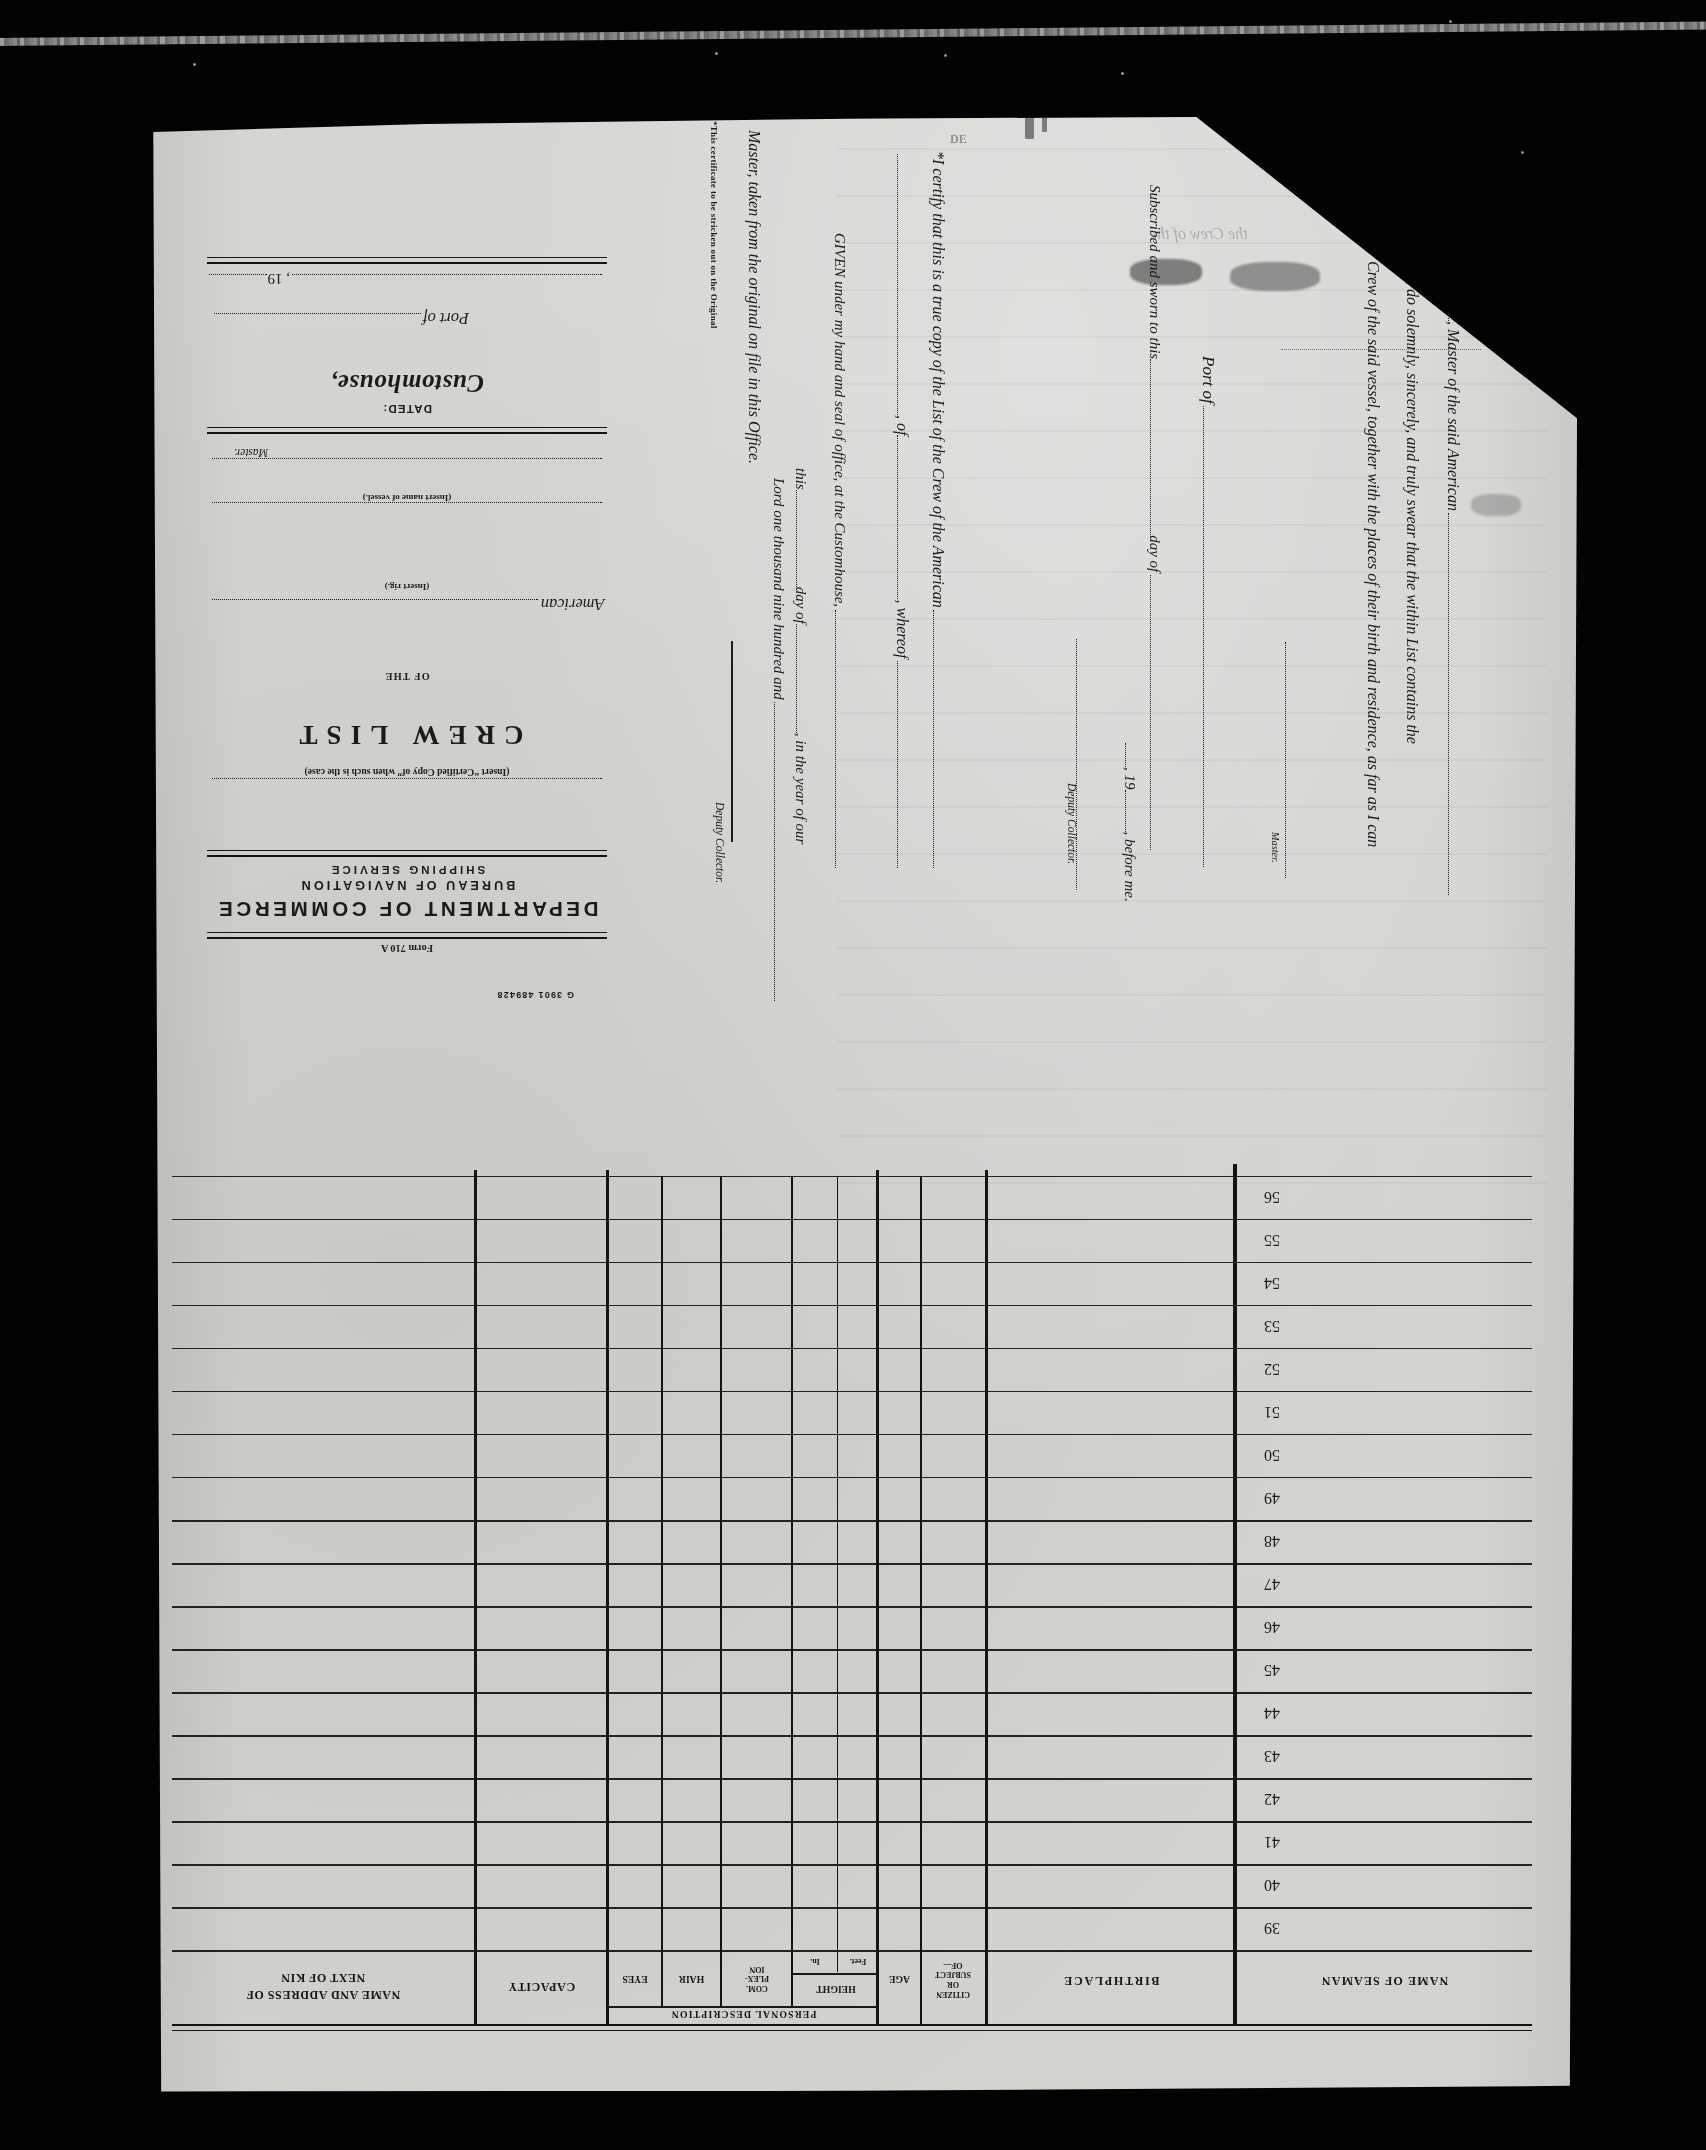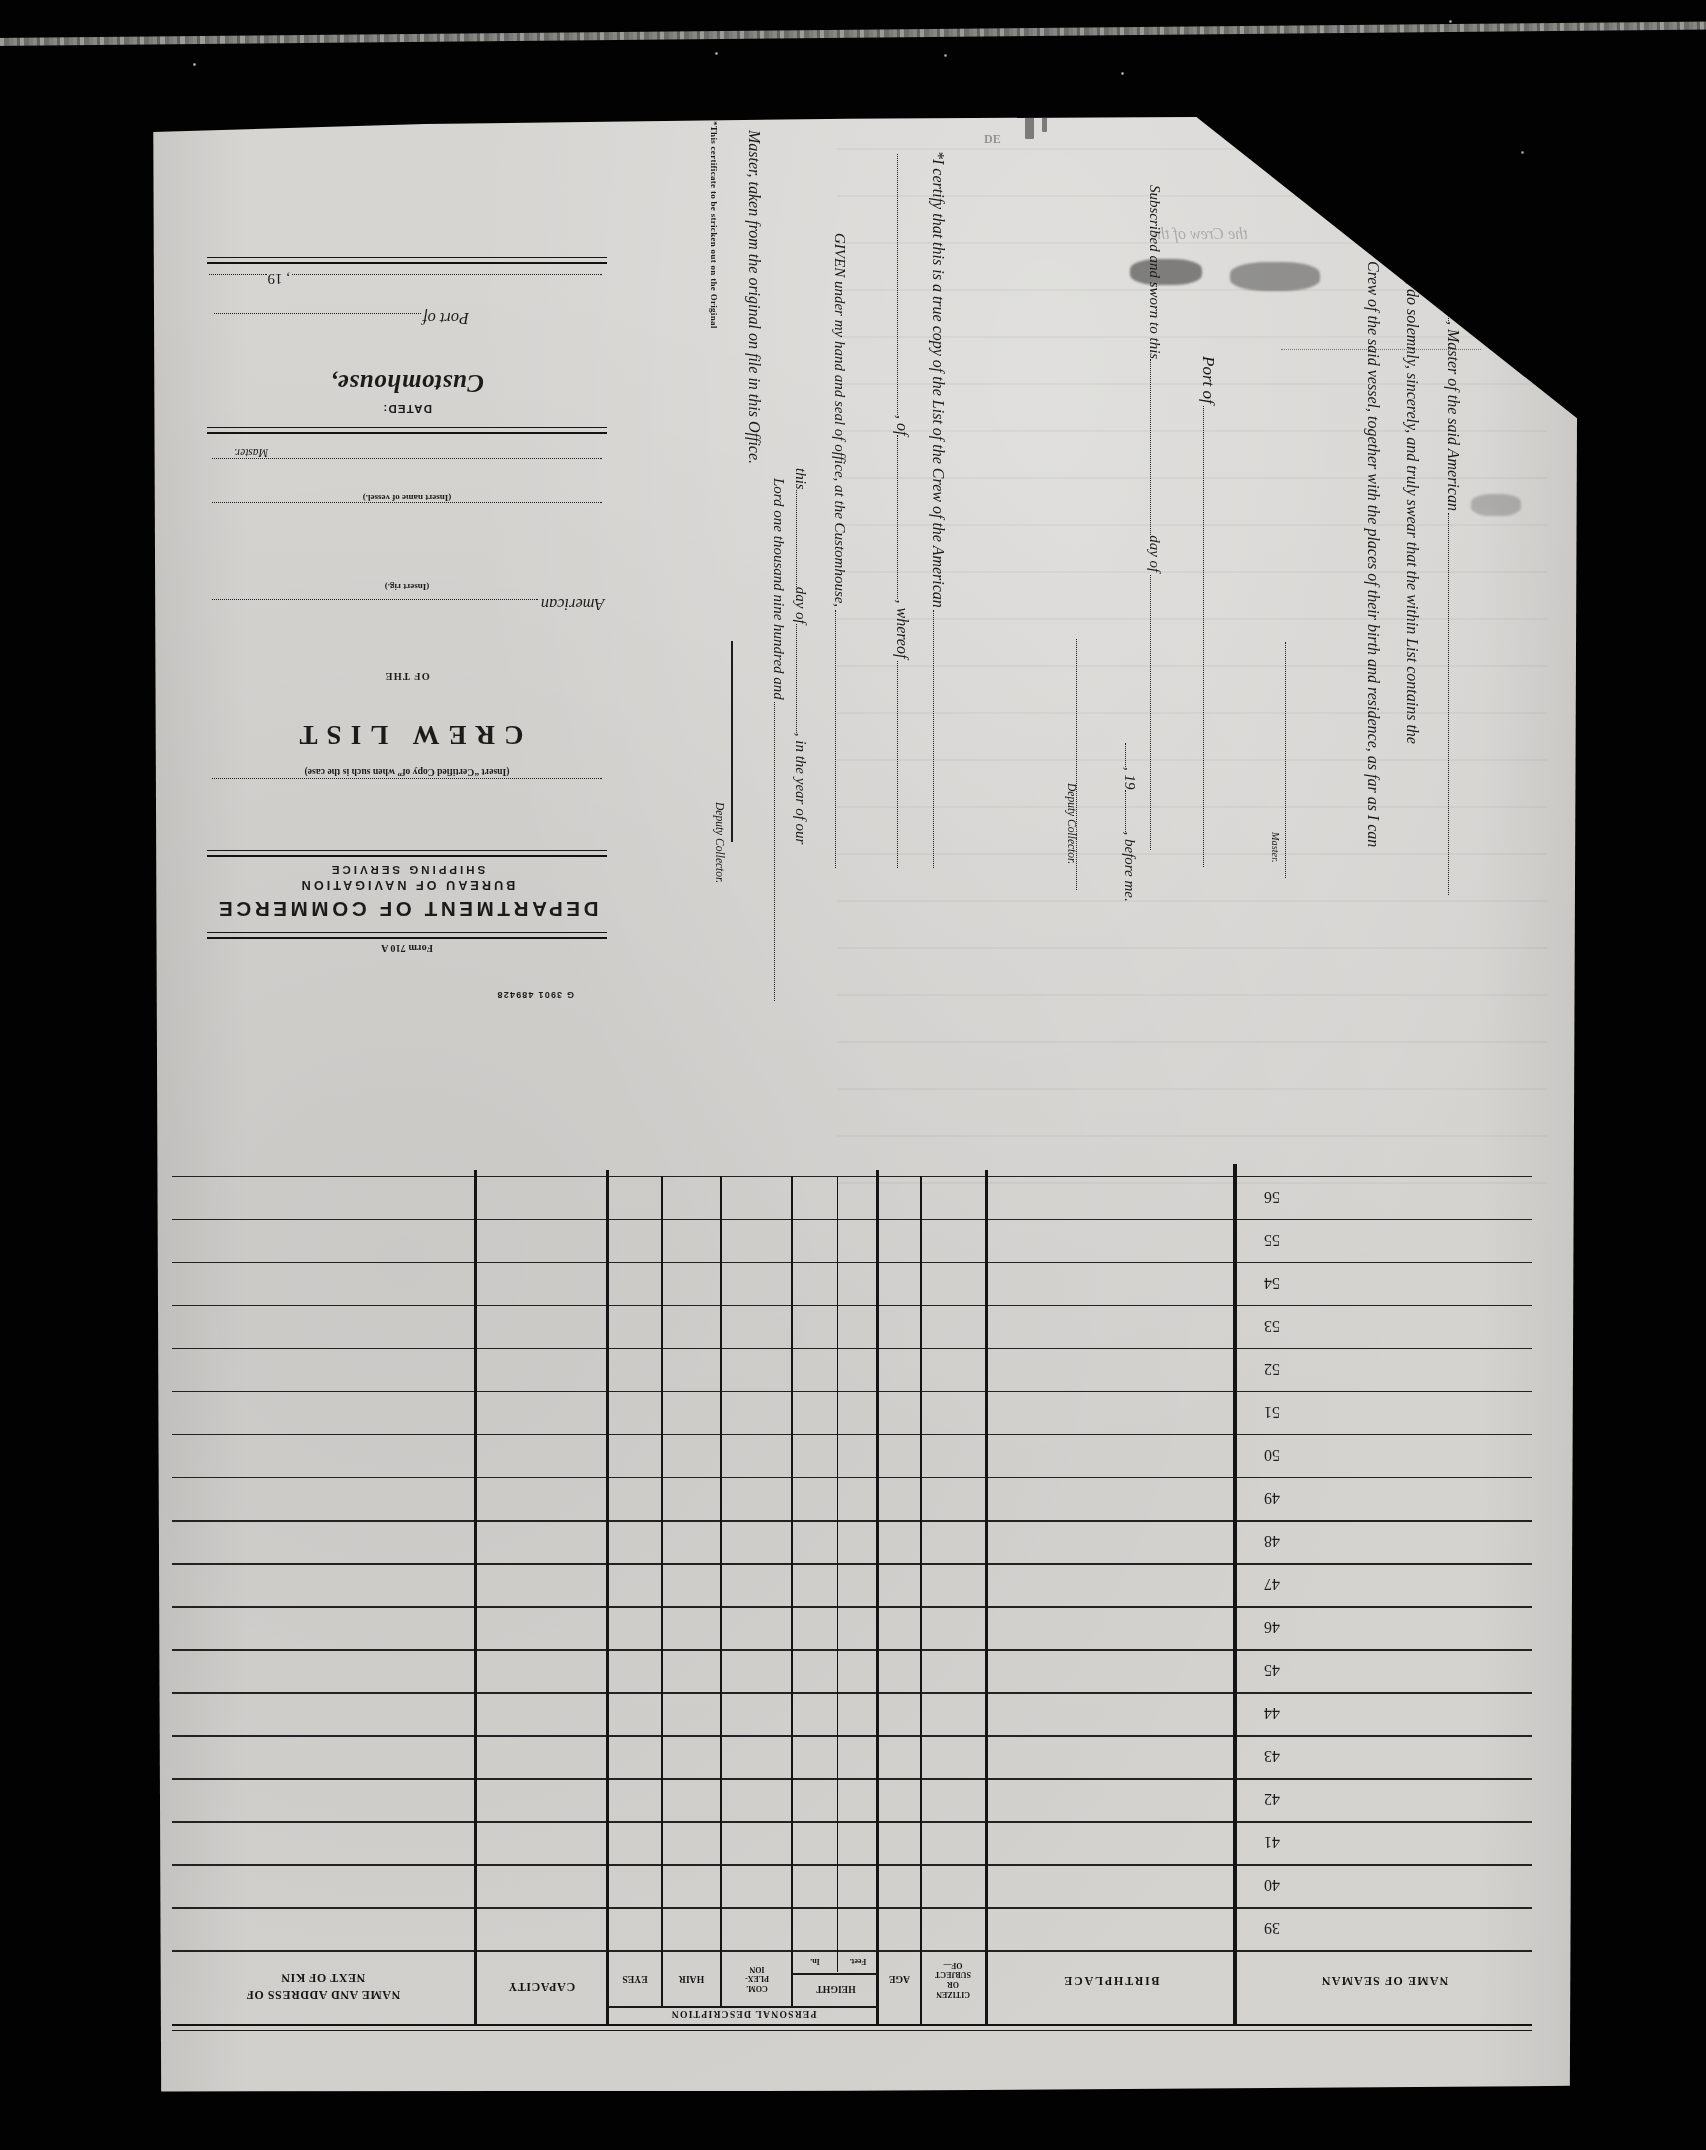--- a/index.html
+++ b/index.html
@@ -181,21 +181,21 @@
       <span>, 19</span>
       <i class="d" style="width:42px;"></i>
       <span>, before me.</span>
     </div>
     <div class="vt" style="left:943px;top:525px;width:255px;">
         <i class="dots"></i>
       </div>
     <div class="vt vt-sig" style="left:932px;top:671px;width:115px;">Deputy Collector.</div>
 
     <div class="mirror-text" style="left:1004px;top:113px;">the Crew of the</div>
-    <div class="ghost" style="left:838px;top:20px;">DE</div>
+    <div class="ghost" style="left:804px;top:20px;">DE</div>
     <div class="smudge" style="left:984px;top:147px;width:72px;height:25.5px;"></div>
     <div class="smudge" style="left:1084px;top:150px;width:90px;height:29px;opacity:.8;"></div>
     <div class="smudge" style="left:1325px;top:382px;width:50px;height:22px;opacity:.45;"></div>
     <div class="bleeddot" style="left:1135px;top:237px;width:200px;"></div>
 
     <div>
       <div class="row-lines"></div>
 
       <div class="vline" style="left:328px;top:1058px;width:3px;height:854px;"></div>
       <div class="vline" style="left:460px;top:1058px;width:3px;height:854px;"></div>

